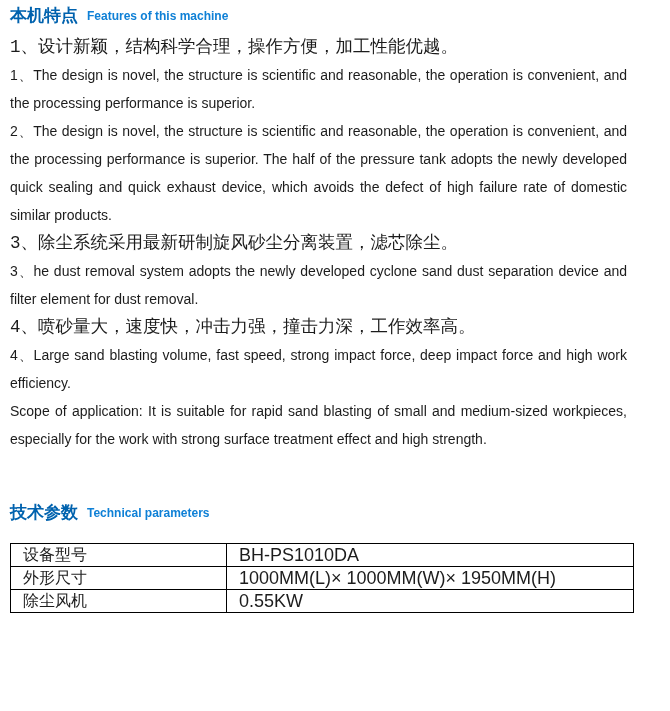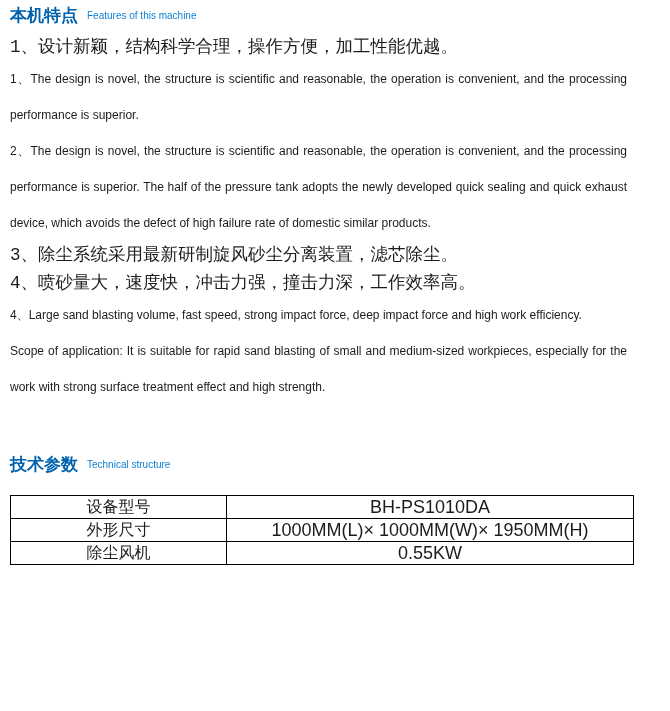--- a/index.html
+++ b/index.html
@@ -31,52 +31,51 @@
     margin: 0 0 7px 0;
     line-height: 20px;
     white-space: nowrap;
   }
   .h-zh {
     font-size: 17px;
     font-weight: bold;
     color: var(--zh-blue);
   }
   .h-en {
-    font-size: 10px;
-    font-weight: normal;
+    font-size: 12px;
+    font-weight: bold;
     color: var(--en-blue);
   }
   .paragraphs p {
     margin: 0;
     text-align: justify;
     color: var(--text-color);
   }
   .paragraphs p.zh {
     font-size: 17.5px;
     line-height: 28px;
     font-family: Liberation Mono, monospace;
   }
   .paragraphs p.en {
-    font-size: 12px;
-    line-height: 36px;
+    font-size: 14px;
+    line-height: 28px;
   }
   .params-heading {
     margin-top: 50px;
     margin-bottom: 20px;
   }
   .params-table {
     border-collapse: collapse;
     width: 624px;
     table-layout: fixed;
   }
   .params-table td {
     border: 1.5px solid var(--border-color);
     height: 23px;
-    padding: 0 4px;
-    text-align: center;
+    padding: 0 12px;
     vertical-align: middle;
     overflow: hidden;
     white-space: nowrap;
     margin-left: 48px;
   }
   .cell-label {
     width: 216px;
     font-size: 16px;
   }
   .cell-value {
@@ -91,28 +90,29 @@
   <h2 class="heading">
     <span class="h-zh">本机特点</span>
     <span class="h-en">Features of this machine</span>
   </h2>
 
   <div class="paragraphs" id="features-paragraphs">
       <p class="zh">1、设计新颖，结构科学合理，操作方便，加工性能优越。</p>
       <p class="en">1、The design is novel, the structure is scientific and reasonable, the operation is convenient, and the processing performance is superior.</p>
       <p class="en">2、The design is novel, the structure is scientific and reasonable, the operation is convenient, and the processing performance is superior. The half of the pressure tank adopts the newly developed quick sealing and quick exhaust device, which avoids the defect of high failure rate of domestic similar products.</p>
       <p class="zh">3、除尘系统采用最新研制旋风砂尘分离装置，滤芯除尘。</p>
+      <p class="en">3、he dust removal system adopts the newly developed cyclone sand dust separation device and filter element for dust removal.</p>
       <p class="zh">4、喷砂量大，速度快，冲击力强，撞击力深，工作效率高。</p>
       <p class="en">4、Large sand blasting volume, fast speed, strong impact force, deep impact force and high work efficiency.</p>
       <p class="en">Scope of application: It is suitable for rapid sand blasting of small and medium-sized workpieces, especially for the work with strong surface treatment effect and high strength.</p>
     </div>
 
   <h2 class="heading params-heading">
     <span class="h-zh">技术参数</span>
-    <span class="h-en">Technical structure</span>
+    <span class="h-en">Technical parameters</span>
   </h2>
 
   <table class="params-table">
     <tbody id="params-tbody">
         <tr>
     <td class="cell-label">设备型号</td>
     <td class="cell-value">BH-PS1010DA</td>
   </tr>
         <tr>
     <td class="cell-label">外形尺寸</td>

